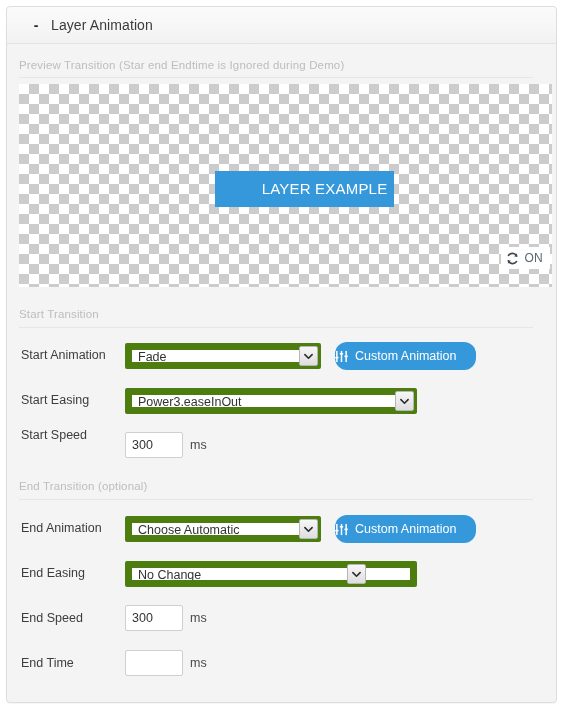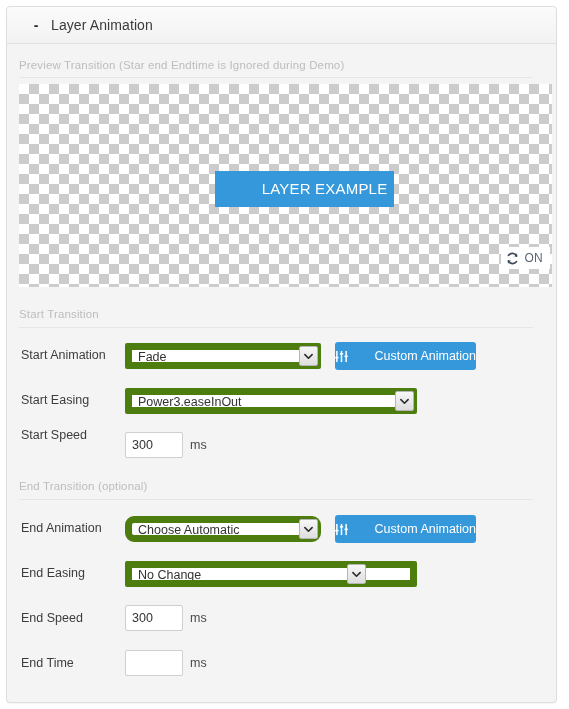--- a/index.html
+++ b/index.html
@@ -195,28 +195,28 @@
   }
 
   .btn-custom {
     position: absolute;
     left: 328px;
     width: 141px;
     height: 28px;
     box-sizing: border-box;
     background: #3498db;
     border: none;
-    border-radius: 3px;
+    border-radius: 12px;
     color: #ffffff;
     font-family: "Liberation Sans", sans-serif;
     font-size: 12.5px;
     cursor: pointer;
     display: flex;
     align-items: center;
-    justify-content: space-between;
+    justify-content: flex-start;
     gap: 7px;
     padding: 0;
   }
   .btn-custom svg { display: block; }
 </style>
 </head>
 <body>
 
 <div class="panel">
 
@@ -287,21 +287,21 @@
 
     <div class="row-label" style="top:384px;">Start Speed</div>
     <input class="ctl-text" style="top: 388px;" value="300">
     <div class="unit" style="top:394px;">ms</div>
 
     <div class="section-label" style="top:436px;">End Transition (optional)</div>
     <div class="section-rule" style="top:455px;"></div>
 
     <div class="row-label" style="top:477px;">End Animation</div>
     <div class="select-wrap" style="left:118px; top:472px; width:196px; height:26px;">
-      <select class="ctl" style="left:0; top:0; width:196px;border-radius:9px;">
+      <select class="ctl" style="left:0; top:0; width:196px;">
         <option>Choose Automatic</option>
       </select>
       <span class="select-btn">
         <svg width="9" height="7" viewBox="0 0 10 7" aria-hidden="true">
             <path d="M1 1.4 L5 5.4 L9 1.4" fill="none" stroke="#2d2d2d" stroke-width="1.8" stroke-linecap="round" stroke-linejoin="round"></path>
           </svg>
       </span>
     </div>
     <button class="btn-custom" style="top:471px;">
       <span>

